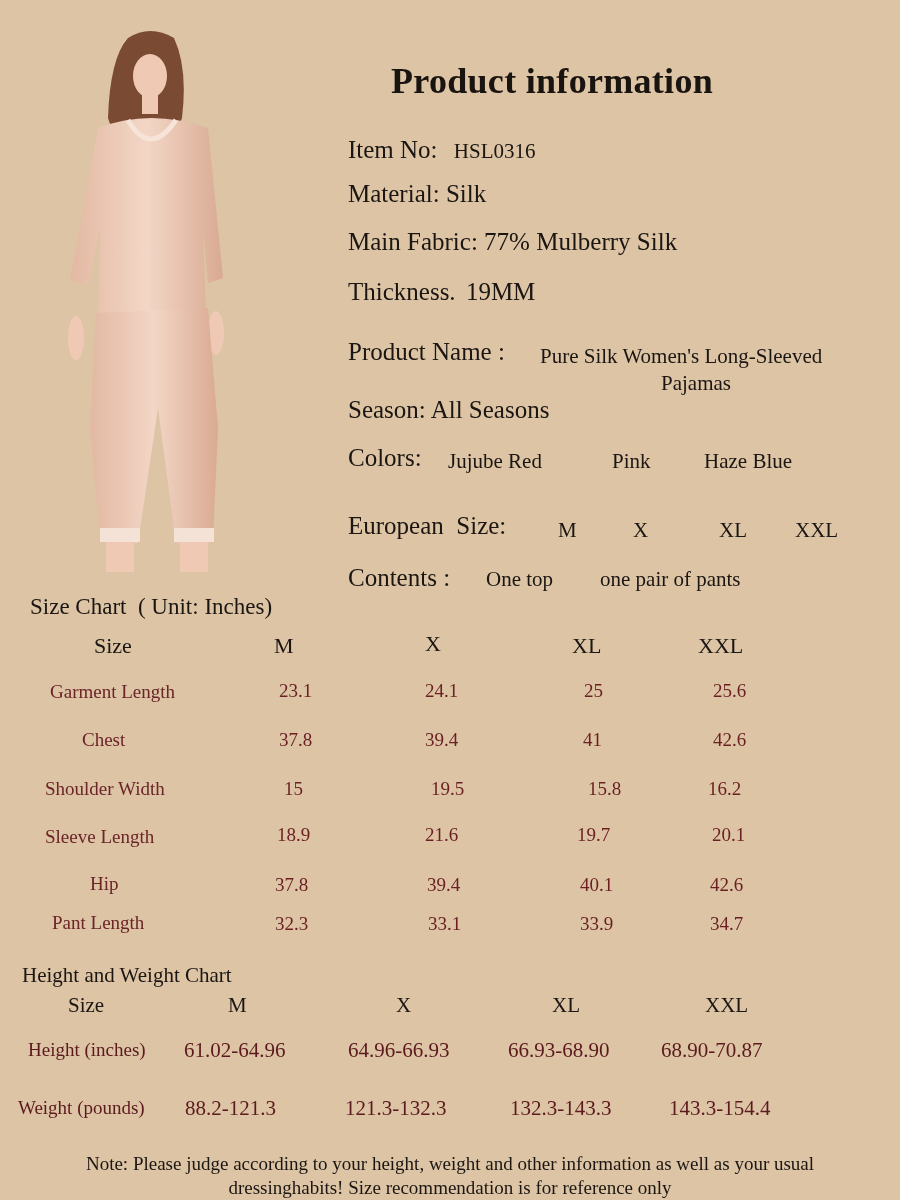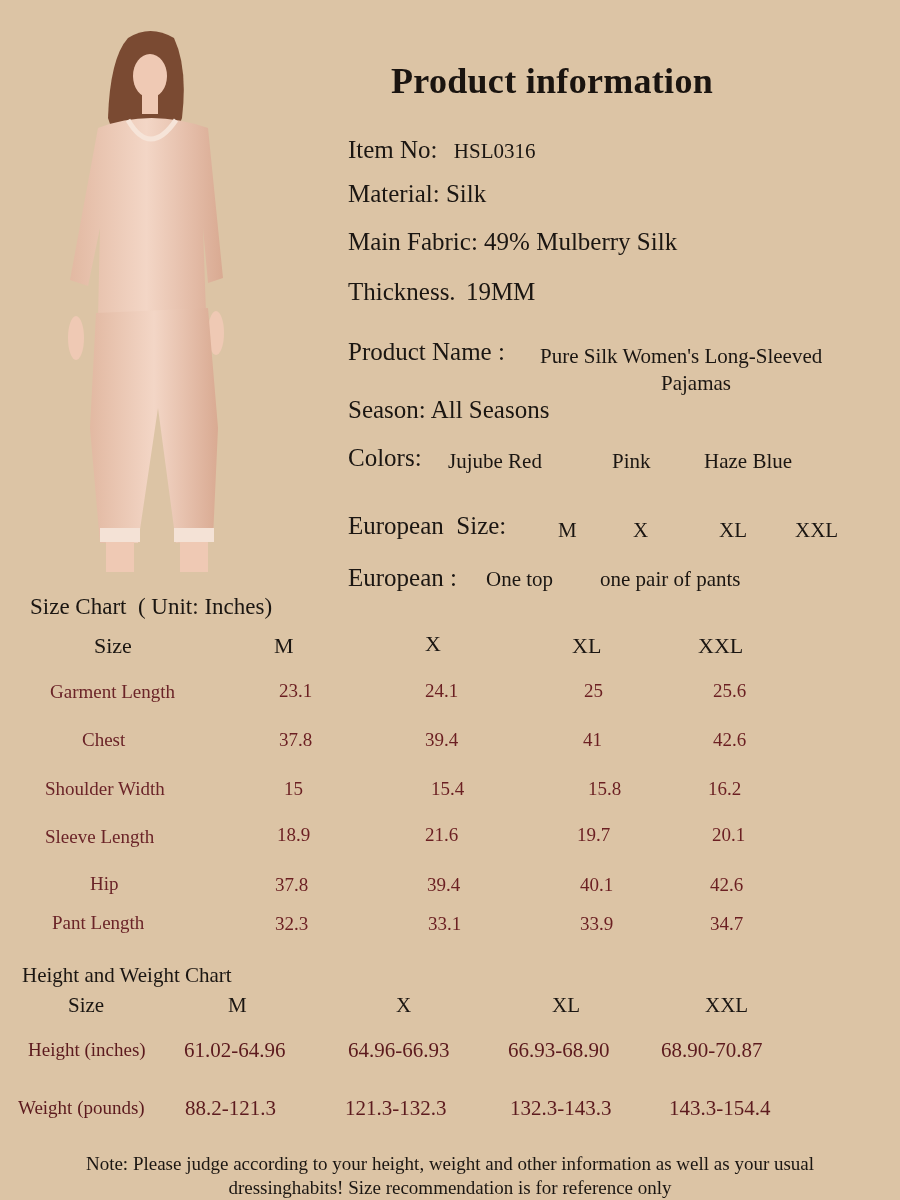--- a/index.html
+++ b/index.html
@@ -60,21 +60,21 @@
 
 <div class="abs title" style="left:348px; top:60px;margin-left:43px;">Product information</div>
 
 <div class="abs info" style="left:348px; top:128px;">
   <span>Item No:</span>
   <span class="small" style="margin-left:10px;">HSL0316</span>
 </div>
 
 <div class="abs info" style="left:348px; top:172px;">Material: Silk</div>
 
-<div class="abs info" style="left:348px; top:220px;">Main Fabric: 49% Mulberry Silk</div>
+<div class="abs info" style="left:348px; top:220px;">Main Fabric: 77% Mulberry Silk</div>
 
 <div class="abs info" style="left:348px; top:270px;">
   <span>Thickness.</span>
   <span style="margin-left:4px;">19MM</span>
 </div>
 
 <div class="abs info" style="left:348px; top:330px;">Product Name :</div>
 <div class="abs info small" style="left:540px; top:336px; font-size:21px;">Pure Silk Women's Long-Sleeved</div>
 <div class="abs info small" style="left:661px; top:363px; font-size:21px;">Pajamas</div>
 
@@ -84,21 +84,21 @@
 <div class="abs info" style="left:448px; top:441px; font-size:21px;">Jujube Red</div>
 <div class="abs info" style="left:612px; top:441px; font-size:21px;">Pink</div>
 <div class="abs info" style="left:704px; top:441px; font-size:21px;">Haze Blue</div>
 
 <div class="abs info" style="left:348px; top:504px; white-space:pre;">European  Size:</div>
 <div class="abs info" style="left:558px; top:510px; font-size:21px;">M</div>
 <div class="abs info" style="left:633px; top:510px; font-size:21px;">X</div>
 <div class="abs info" style="left:719px; top:510px; font-size:21px;">XL</div>
 <div class="abs info" style="left:795px; top:510px; font-size:21px;">XXL</div>
 
-<div class="abs info" style="left:348px; top:556px;">European :</div>
+<div class="abs info" style="left:348px; top:556px;">Contents :</div>
 <div class="abs info" style="left:486px; top:559px; font-size:21px;">One top</div>
 <div class="abs info" style="left:600px; top:559px; font-size:21px;">one pair of pants</div>
 
 <div class="abs info" style="left:30px; top:586px; font-size:23px; white-space:pre;">Size Chart  ( Unit: Inches)</div>
 
 <div>
   <div class="abs sc-head" style="left:94px; top:633px;">Size</div>
   <div class="abs sc-head" style="left:274px; top:633px;">M</div>
   <div class="abs sc-head" style="left:425px; top:631px;">X</div>
   <div class="abs sc-head" style="left:572px; top:633px;">XL</div>
@@ -111,21 +111,21 @@
   <div class="abs sc-val" style="left:713px; top:680px;">25.6</div>
 
   <div class="abs sc-label" style="left:82px; top:729px;">Chest</div>
   <div class="abs sc-val" style="left:279px; top:729px;">37.8</div>
   <div class="abs sc-val" style="left:425px; top:729px;">39.4</div>
   <div class="abs sc-val" style="left:583px; top:729px;">41</div>
   <div class="abs sc-val" style="left:713px; top:729px;">42.6</div>
 
   <div class="abs sc-label" style="left:45px; top:778px;">Shoulder Width</div>
   <div class="abs sc-val" style="left:284px; top:778px;">15</div>
-  <div class="abs sc-val" style="left:431px; top:778px;">15.4</div>
+  <div class="abs sc-val" style="left:431px; top:778px;">19.5</div>
   <div class="abs sc-val" style="left:588px; top:778px;">15.8</div>
   <div class="abs sc-val" style="left:708px; top:778px;">16.2</div>
 
   <div class="abs sc-label" style="left:45px; top:826px;">Sleeve Length</div>
   <div class="abs sc-val" style="left:277px; top:824px;">18.9</div>
   <div class="abs sc-val" style="left:425px; top:824px;">21.6</div>
   <div class="abs sc-val" style="left:577px; top:824px;">19.7</div>
   <div class="abs sc-val" style="left:712px; top:824px;">20.1</div>
 
   <div class="abs sc-label" style="left:90px; top:873px;">Hip</div>

